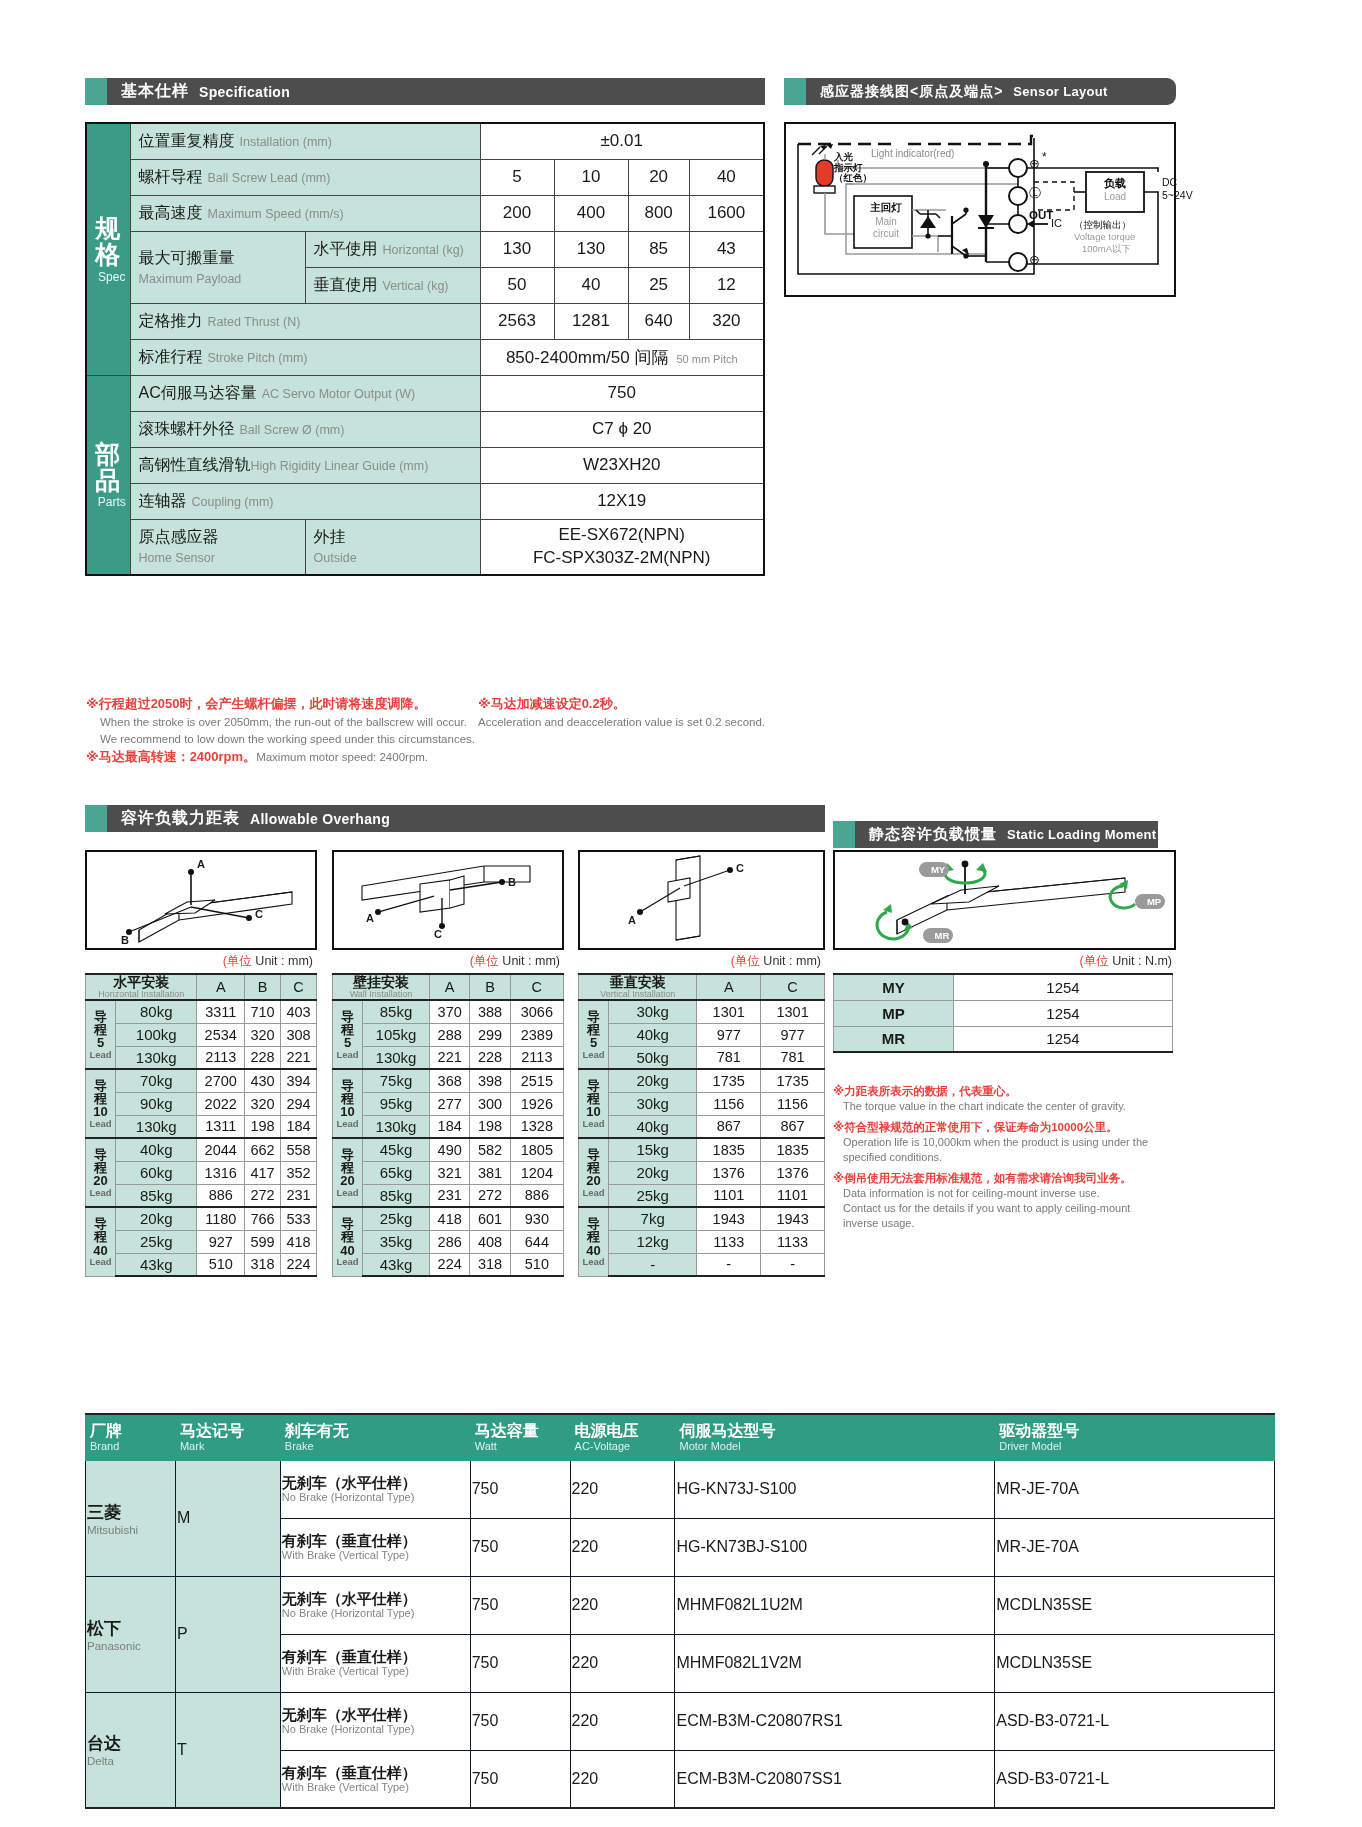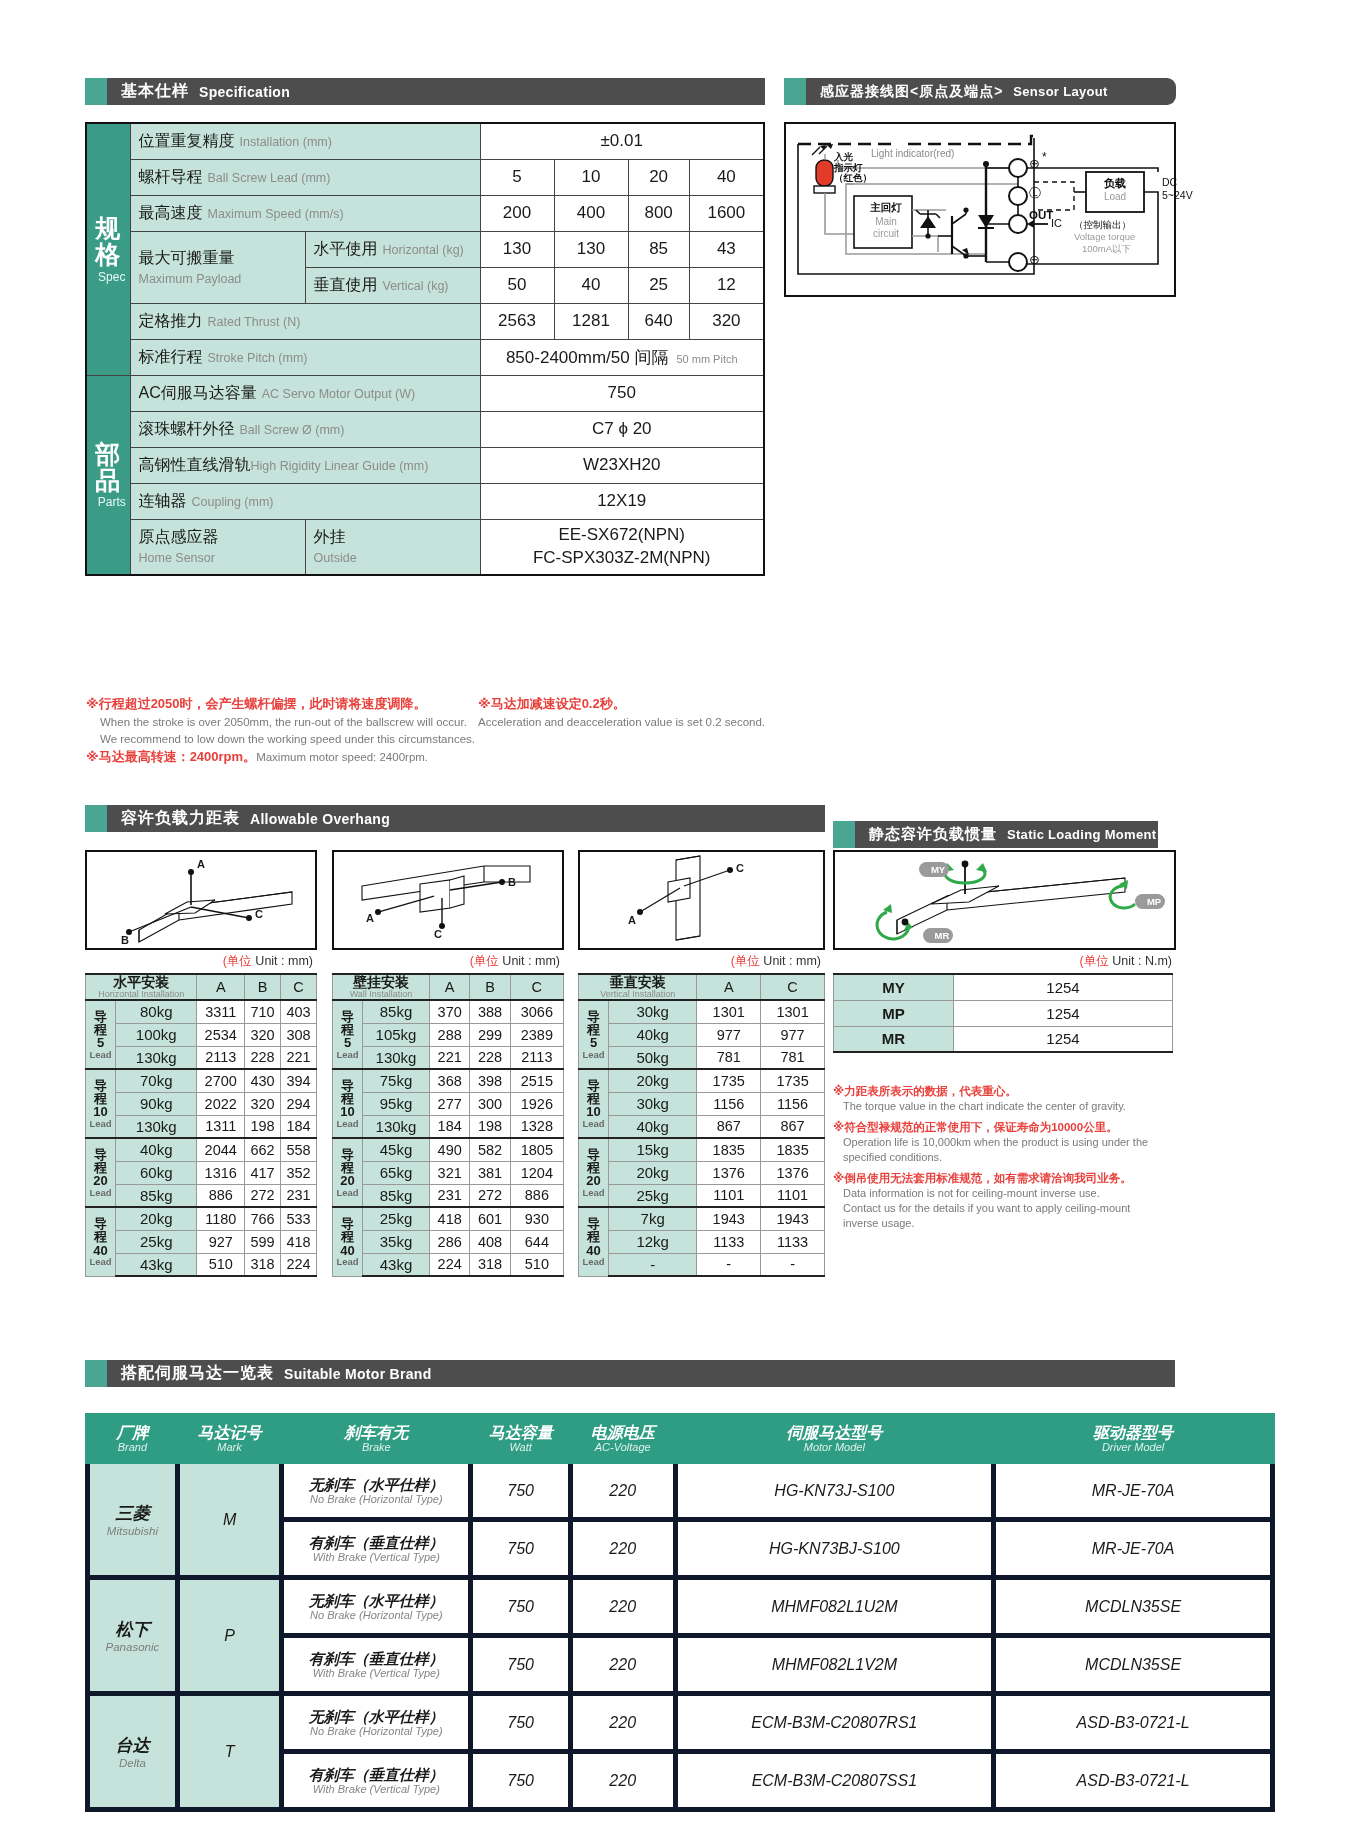--- a/index.html
+++ b/index.html
@@ -69,21 +69,21 @@
 
   
   table.sm { width:340px; border:none; }
   table.sm td { border:1px solid #999; height:26px; font-size:15px; text-align:center; }
   table.sm td.k { background:#c5e3da; font-weight:bold; width:120px; }
   table.sm tr:first-child td { border-top:2px solid #222; }
   table.sm tr:last-child td { border-bottom:2px solid #222; }
 
   
   table.motor { width:1190px; border:none; }
-  table.motor td, table.motor th { border:5px solid #0f172a; text-align:center; vertical-align:middle;font-style:italic; }
+  table.motor td, table.motor th { border:1px solid #0f172a; text-align:left; vertical-align:middle; }
   table.motor thead td { background:#2f9c84; color:#fff; height:46px; padding:2px 4px; }
   table.motor thead .cn { font-size:16px; font-weight:bold; display:block; line-height:1.1; }
   table.motor thead .en { font-size:11px; display:block; color:#dff2ec; line-height:1.1; }
   table.motor tbody td { height:58px; font-size:16px; background:#fff; }
   table.motor td.brand { background:#c5e3da; }
   table.motor td.brand .cn { font-size:17px; font-weight:bold; display:block; }
   table.motor td.brand .en { font-size:11.5px; color:#7d7d7d; display:block; }
   table.motor td.mark { background:#c5e3da; font-size:16px; }
   table.motor td.brake .cn { font-size:15px; font-weight:bold; display:block; line-height:1.15; }
   table.motor td.brake .en { font-size:11px; color:#868686; display:block; line-height:1.15; }
@@ -795,27 +795,20 @@
     <div class="gray-note">The torque value in the chart indicate the center of gravity.</div>
     <div class="red-note" style="margin-top:5px">※符合型禄规范的正常使用下，保证寿命为10000公里。</div>
     <div class="gray-note">Operation life is 10,000km when the product is using under the</div>
     <div class="gray-note">specified conditions.</div>
     <div class="red-note" style="margin-top:5px">※倒吊使用无法套用标准规范，如有需求请洽询我司业务。</div>
     <div class="gray-note">Data information is not for ceiling-mount inverse use.</div>
     <div class="gray-note">Contact us for the details if you want to apply ceiling-mount</div>
     <div class="gray-note">inverse usage.</div>
   </div>
 
-  <div class="bar" style="position:absolute;left:85px;top:1360px;width:1090px;">
-    <div class="tab"></div>
-    <div class="txt">
-      <span class="cn">搭配伺服马达一览表</span>
-      <span class="en">Suitable Motor Brand</span>
-    </div>
-  </div>
 
   <div style="position:absolute;left:85px;top:1413px;width:1190px;" id="motor-mount">
       <table class="motor">
         <thead>
           <tr>
             <td style="width:90px">
               <span class="cn">厂牌</span>
               <span class="en">Brand</span>
             </td>
             <td style="width:105px">

